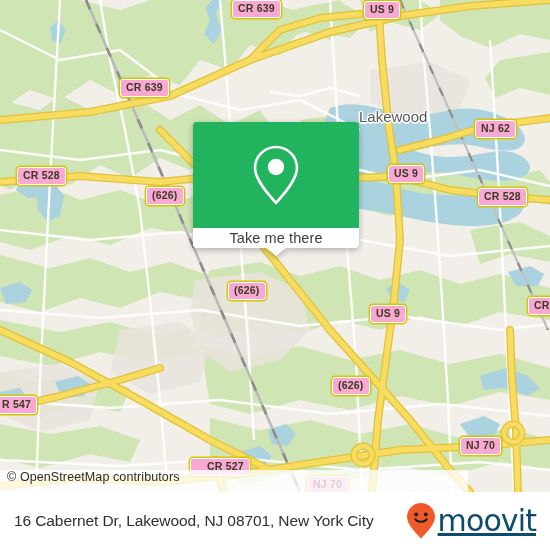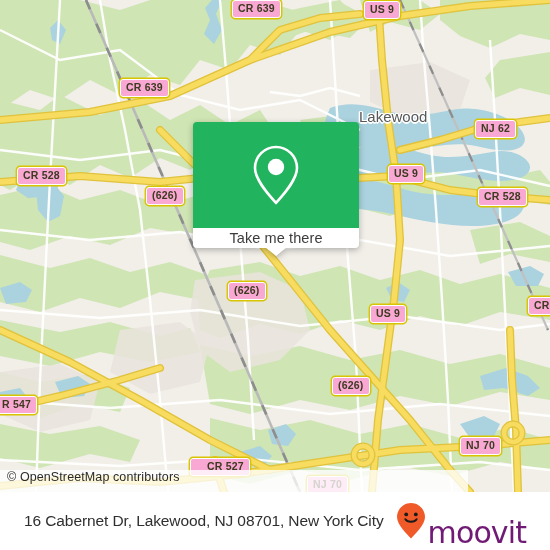--- a/index.html
+++ b/index.html
@@ -127,44 +127,45 @@
   
   #bottom-bar {
     position: absolute;
     left: 0;
     top: 492px;
     width: 550px;
     height: 58px;
     background: #ffffff;
     display: flex;
     align-items: center;
-    padding: 0 24px;
+    padding: 0 14px;
     box-sizing: border-box;
     z-index: 70;
   }
   #address-text {
     font-size: 15.5px;
     color: #2f2f2f;
     white-space: nowrap;
     letter-spacing: -0.1px;
   }
   #moovit-logo {
     display: flex;
     align-items: center;
     margin-left: auto;
     gap: 2px;
   }
   #moovit-wordmark {
     font-size: 30px;
-    color: #701a75;
+    color: #0c4a6e;
     letter-spacing: -0.9px;
     font-family: "DejaVu Sans", sans-serif;
     line-height: 30px;
     position: relative;
-    top: 12px;
+    top: 0;
+    text-decoration: underline;
   }
 </style>
 </head>
 <body>
 
 <div id="app">
 
   <div id="map">
     <svg width="550" height="492" viewBox="0 0 550 492" xmlns="http://www.w3.org/2000/svg">
       <defs>

